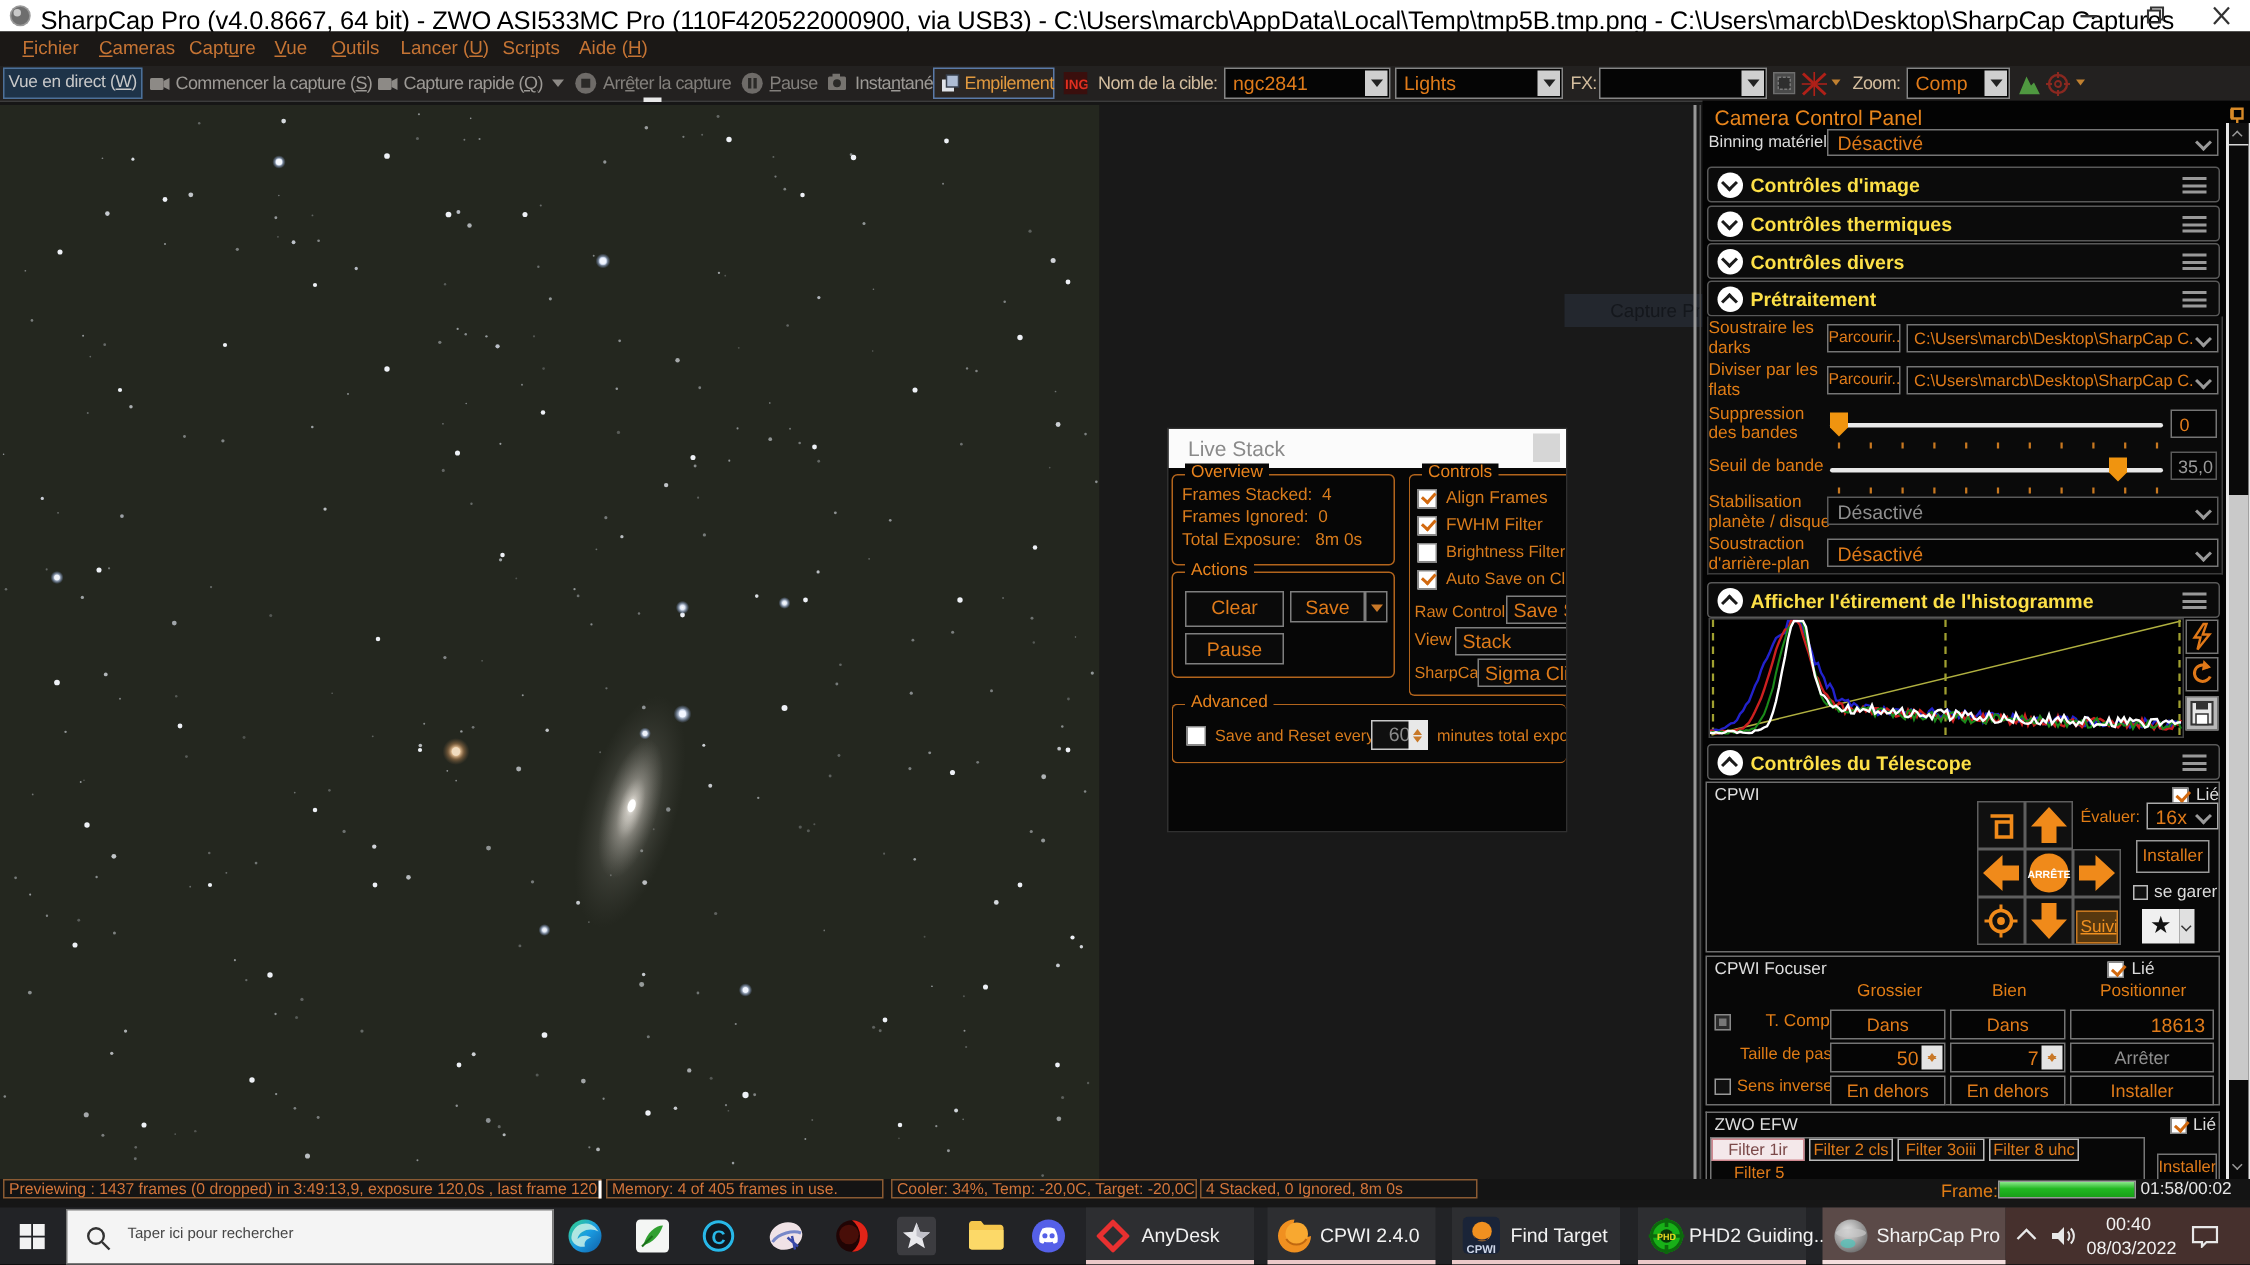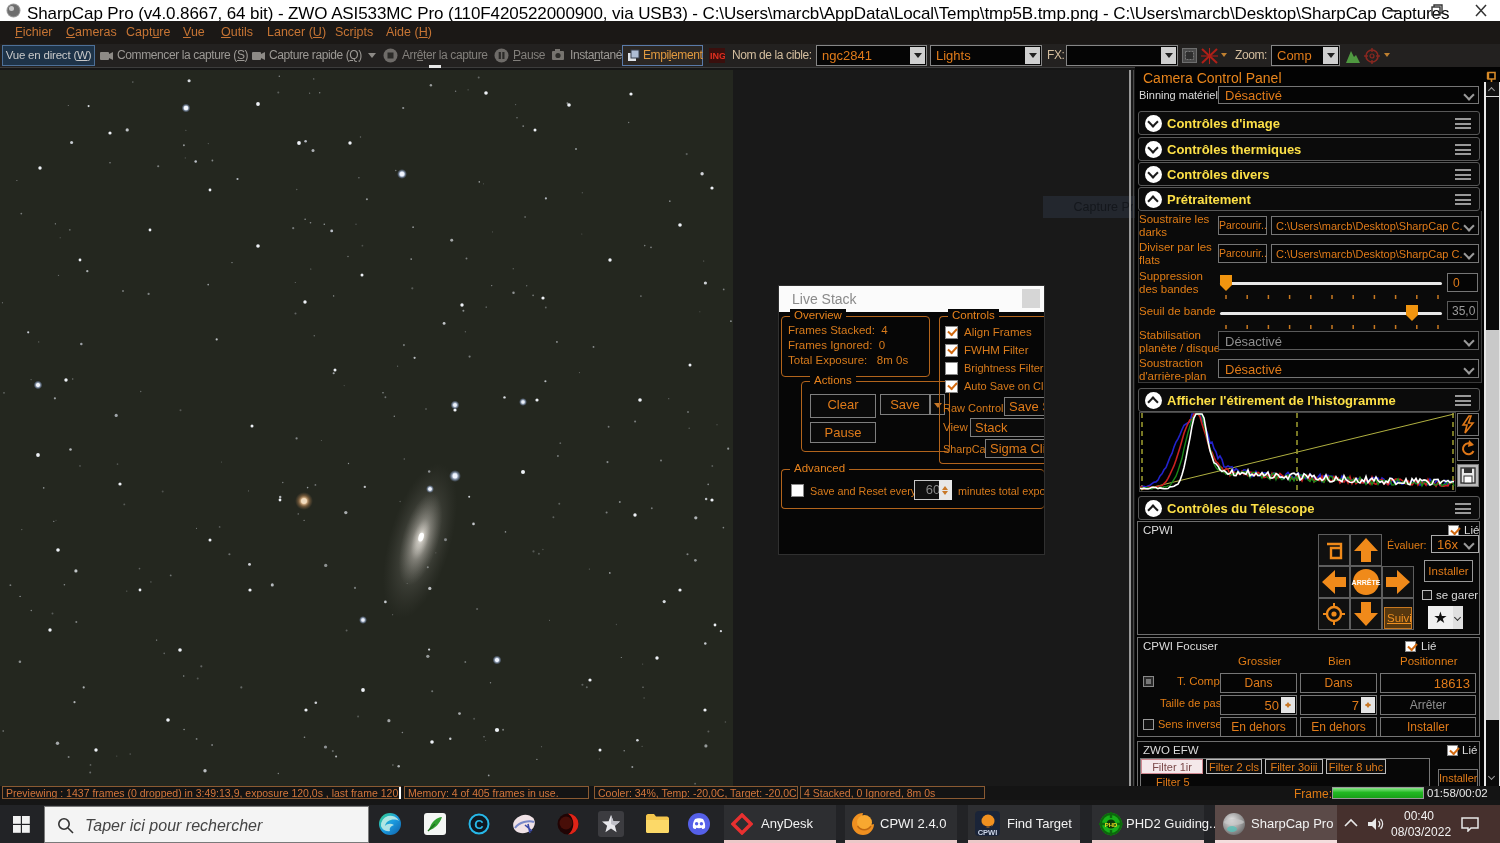--- a/index.html
+++ b/index.html
@@ -563,21 +563,21 @@
         <div style="position:absolute;right:4px;top:3px;width:18px;height:19px;background:#d6d6d6;"></div>
       </div>
 
       <div class="group" style="left:2px;top:30px;width:149px;height:61px;">
         <span class="glabel">Overview</span>
         <span style="position:absolute;left:6px;top:7px;">Frames Stacked:&nbsp; 4</span>
         <span style="position:absolute;left:6px;top:22px;">Frames Ignored:&nbsp; 0</span>
         <span style="position:absolute;left:6px;top:37px;">Total Exposure:&nbsp;&nbsp; 8m 0s</span>
       </div>
 
-      <div class="group" style="left:2px;top:95px;width:149px;height:71px;margin-left:20px;">
+      <div class="group" style="left:2px;top:95px;width:149px;height:71px;">
         <span class="glabel">Actions</span>
         <div class="dbtn" style="left:8px;top:12px;width:66px;height:24px;line-height:19px;">Clear</div>
         <div class="dbtn" style="left:78px;top:12px;width:50px;height:21px;line-height:19px;">Save</div>
         <div class="dbtn" style="left:128px;top:12px;width:15px;height:21px;">
             <span style="position:absolute;left:3px;top:8px;border:4px solid transparent;border-top:5px solid #c87828;"></span>
           </div>
         <div class="dbtn" style="left:8px;top:40px;width:66px;height:21px;line-height:19px;">Pause</div>
       </div>
 
       <div class="group" style="left:160px;top:30px;width:120px;height:148px;border-right:none;border-radius:4px 0 0 4px;">
@@ -856,21 +856,21 @@
           <rect x="9" y="0" width="7.8" height="7.8"></rect>
           <rect x="0" y="9" width="7.8" height="7.8"></rect>
           <rect x="9" y="9" width="7.8" height="7.8"></rect>
         </g>
       </svg>
     <div class="abs" style="left:44px;top:1px;width:325px;height:37px;background:#f4f4f4;border:1px solid #7a7a7a;">
       <svg class="abs" style="left:12px;top:10px" width="17" height="17">
           <circle cx="7" cy="7" r="5.2" fill="none" stroke="#333" stroke-width="1.6"></circle>
           <line x1="11" y1="11" x2="16" y2="16" stroke="#333" stroke-width="1.6"></line>
         </svg>
-      <span class="abs" style="left:40px;top:10px;color:#454545;font-size:16px;font-style:italic;">Taper ici pour rechercher</span>
+      <span class="abs" style="left:40px;top:10px;color:#454545;font-size:10px;">Taper ici pour rechercher</span>
     </div>
     <svg class="abs" style="left:378px;top:7px" width="24" height="24">
         <defs>
           <linearGradient id="edg" x1="0" y1="0" x2="1" y2="1">
             <stop offset="0" stop-color="#35d687"></stop>
             <stop offset="0.5" stop-color="#1b9de2"></stop>
             <stop offset="1" stop-color="#0f5fa8"></stop>
           </linearGradient>
         </defs>
         <circle cx="12" cy="12" r="11" fill="url(#edg)"></circle>

